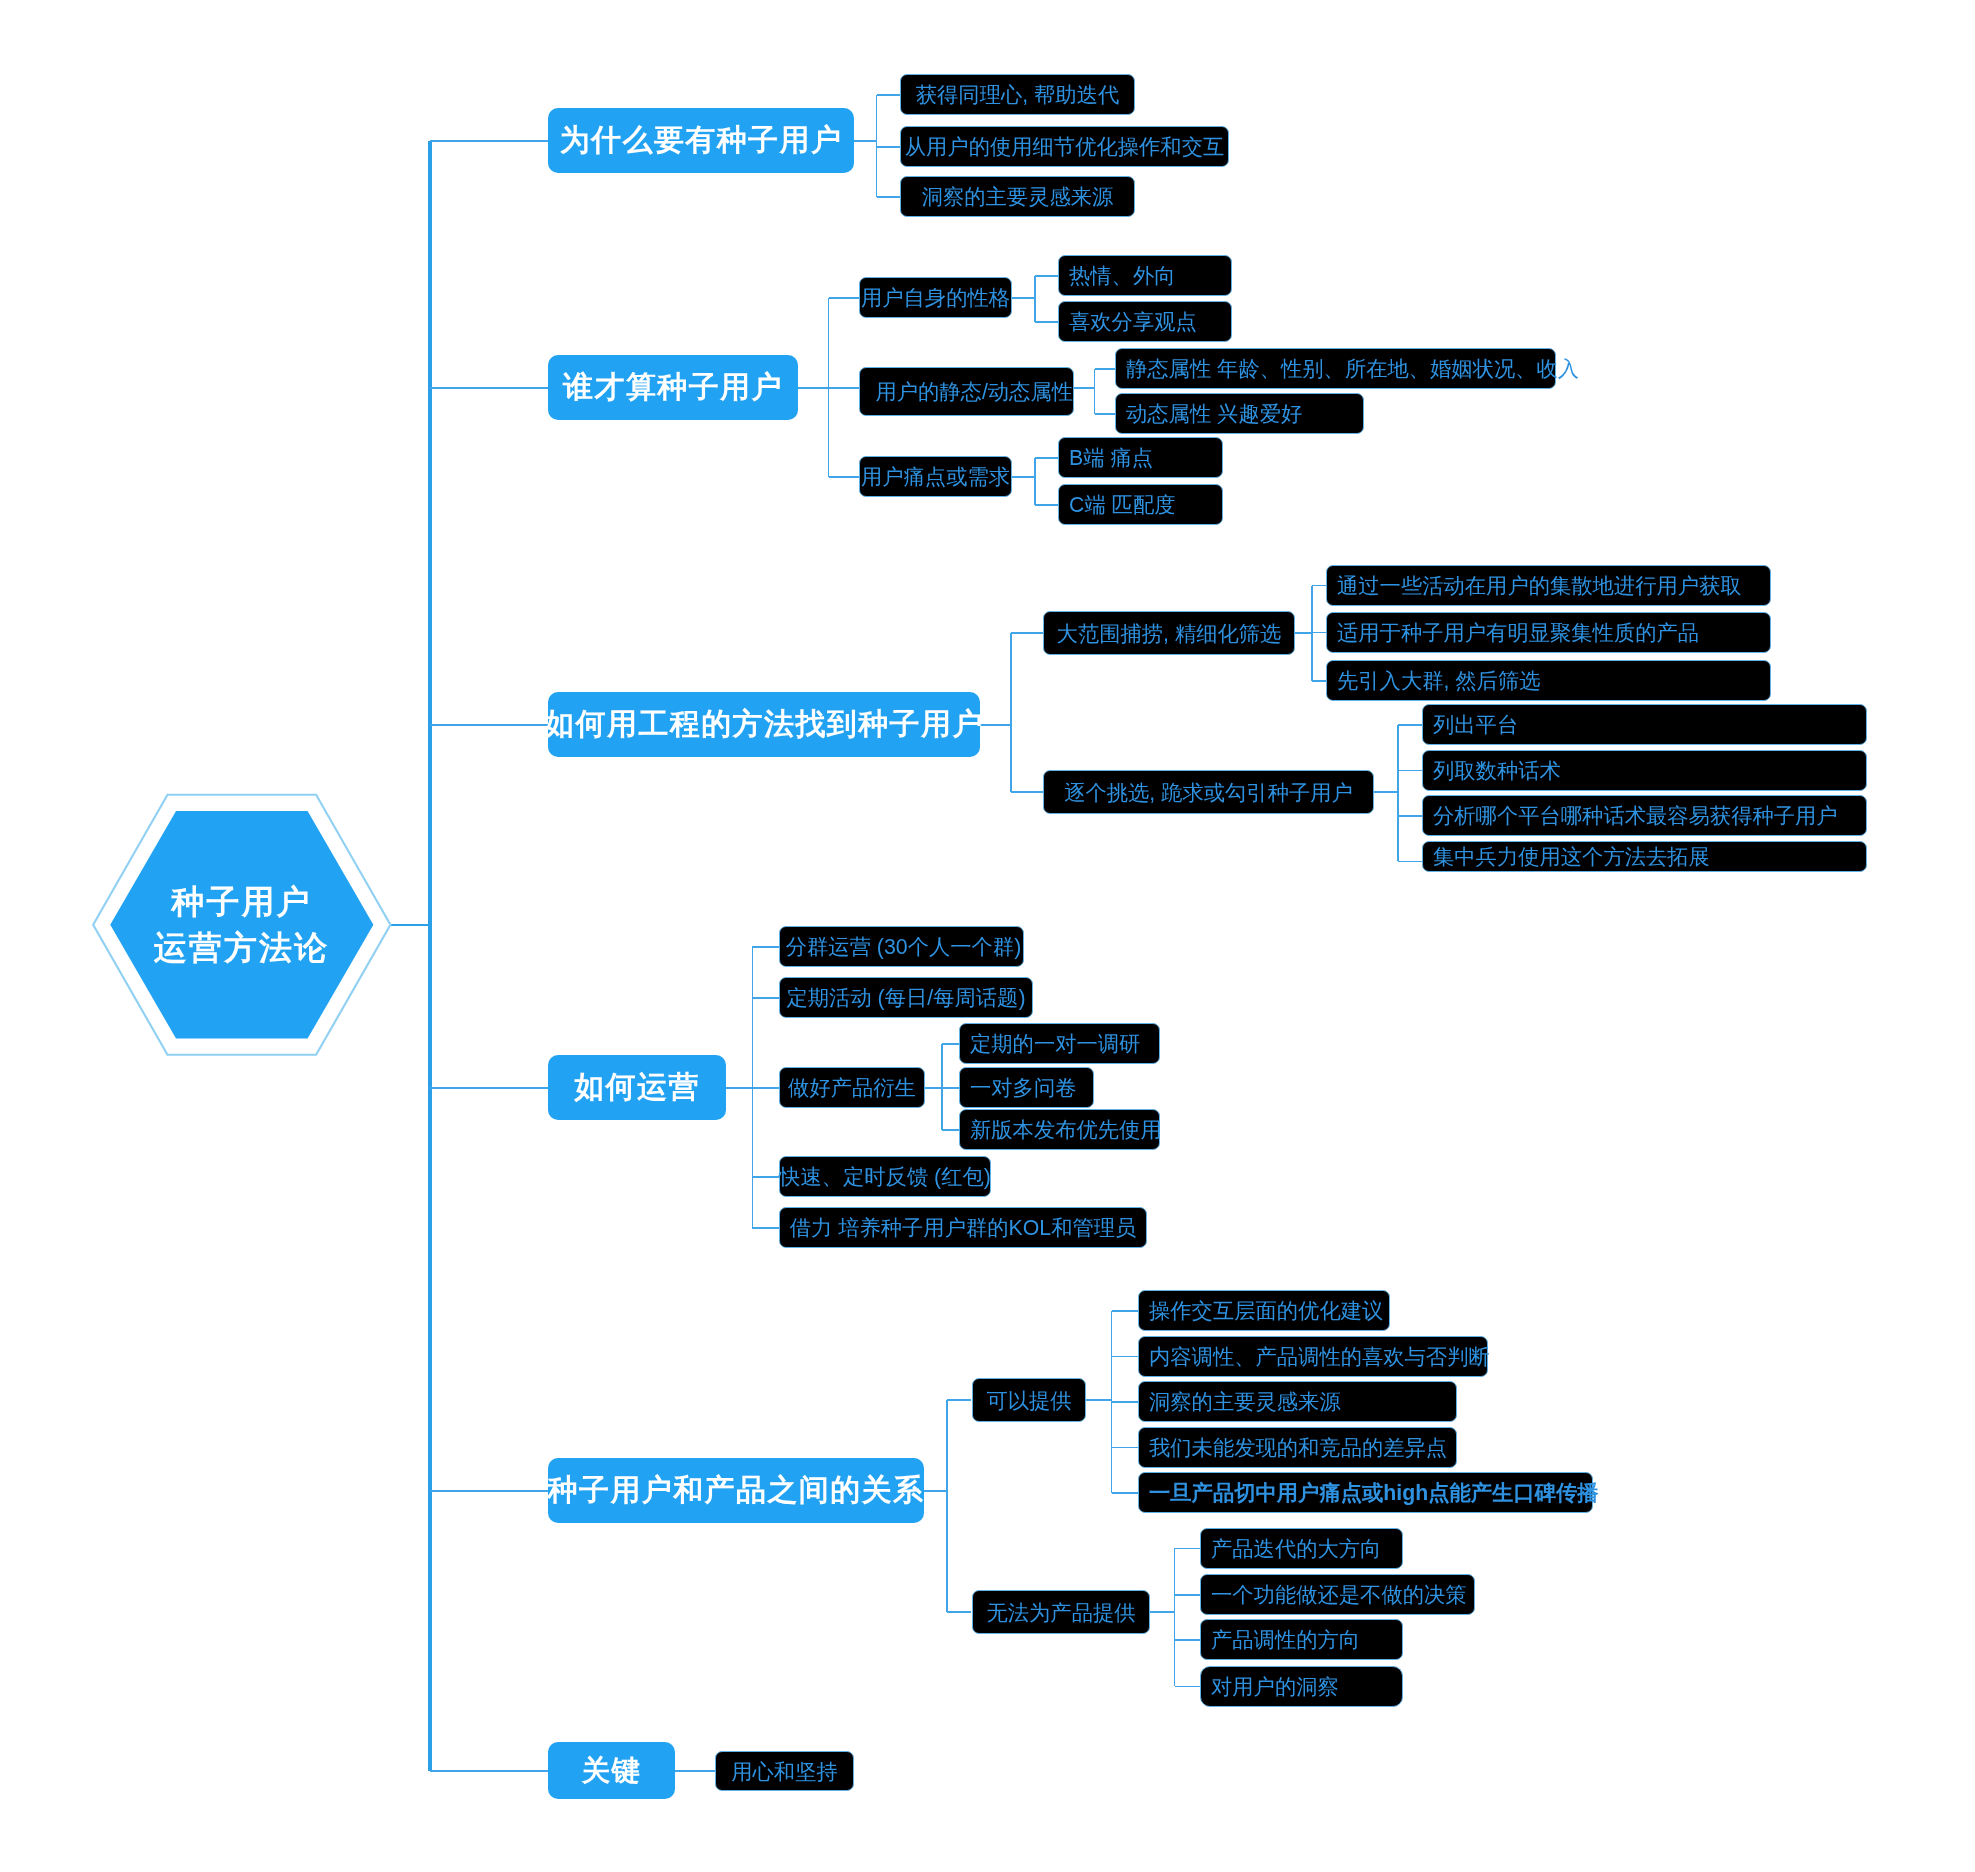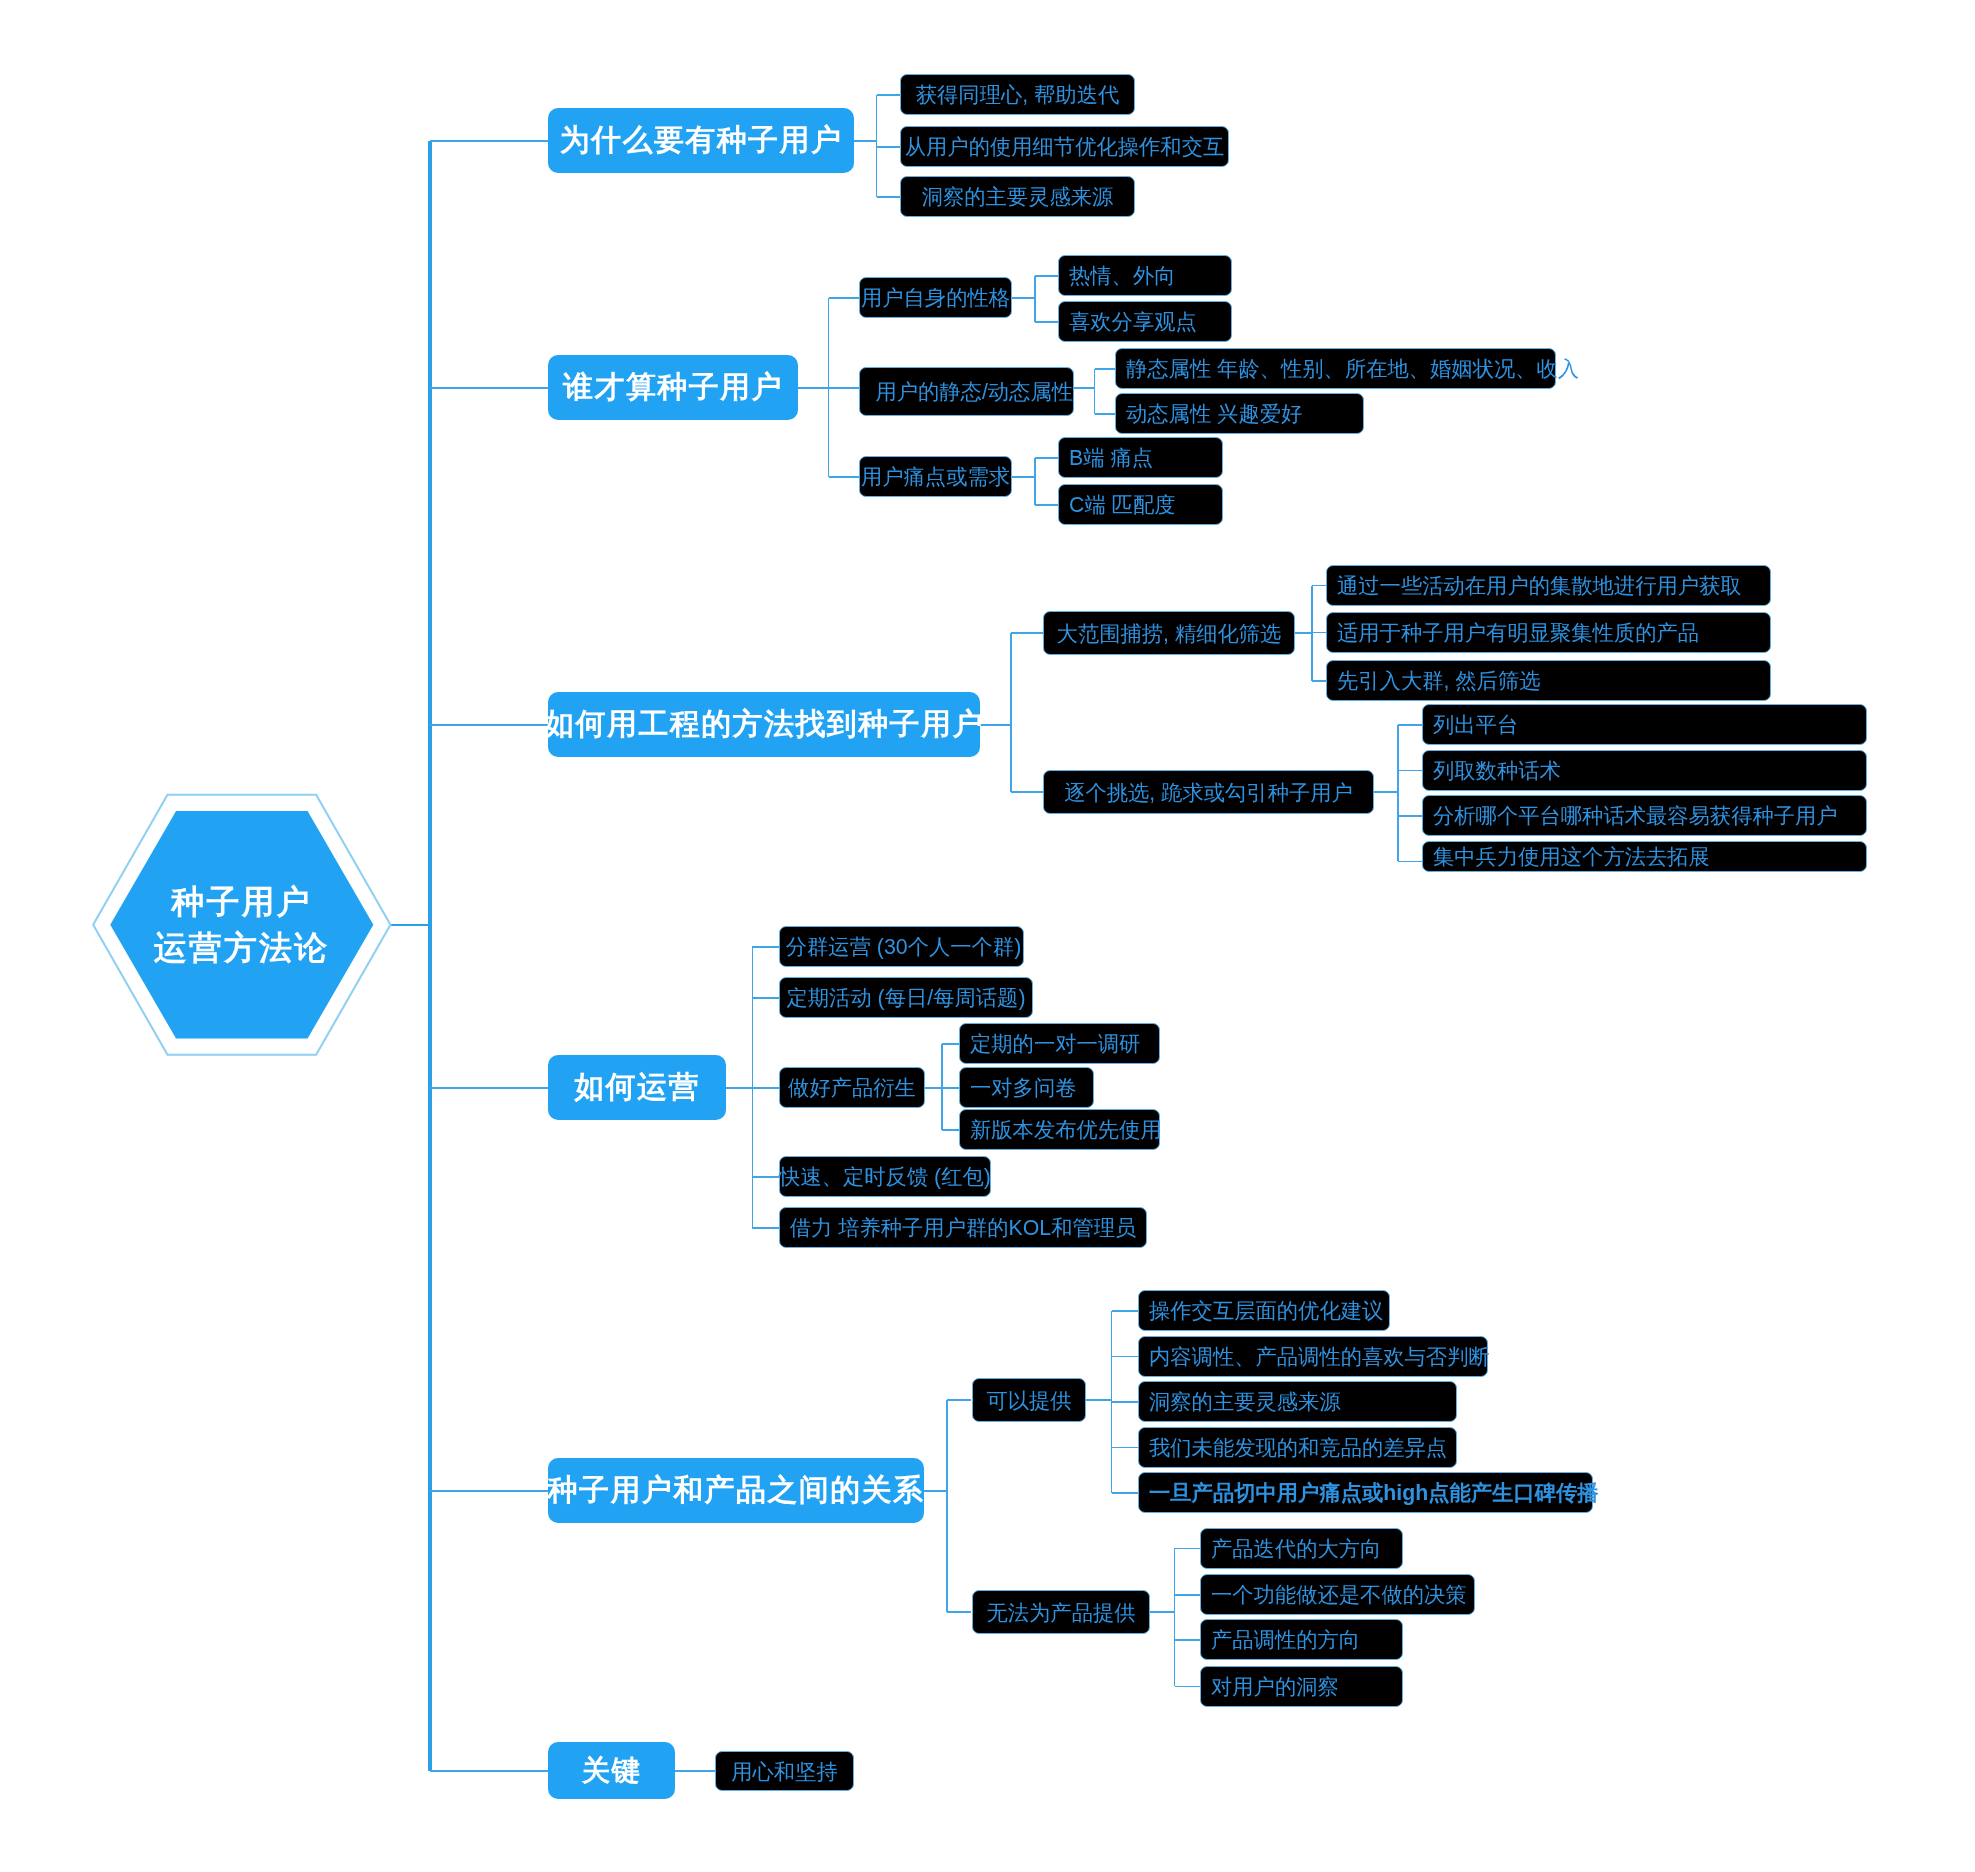--- a/index.html
+++ b/index.html
@@ -270,21 +270,21 @@
       </div>
       <div class="node lvl3" style="left: 1200px; top: 1528px; width: 203px; height: 41px; font-size: 21.3px;">
         <span>产品迭代的大方向</span>
       </div>
       <div class="node lvl3" style="left: 1200px; top: 1574px; width: 275px; height: 41px; font-size: 21.3px;">
         <span>一个功能做还是不做的决策</span>
       </div>
       <div class="node lvl3" style="left: 1200px; top: 1619px; width: 203px; height: 41px; font-size: 21.3px;">
         <span>产品调性的方向</span>
       </div>
-      <div class="node lvl3" style="left: 1200px; top: 1666px; width: 203px; height: 41px; font-size: 21.3px;">
+      <div class="node lvl3" style="left: 1200px; top: 1666px; width: 203px; height: 41px; font-size: 21.3px; border-radius: 10px;">
         <span>对用户的洞察</span>
       </div>
       <div class="node lvl2" style="left: 715px; top: 1751px; width: 139px; height: 40px; font-size: 21.3px;">
         <span>用心和坚持</span>
       </div>
     </div>
 
 <div class="node" style="left: 110px; top: 811px; width: 263px; height: 228px; justify-content: center; flex-direction: column; pointer-events: none;">
       <div class="roottext" style="position: static; font-size: 33px;">种子用户</div>
       <div class="roottext" style="position: static; font-size: 33px;">运营方法论</div>

